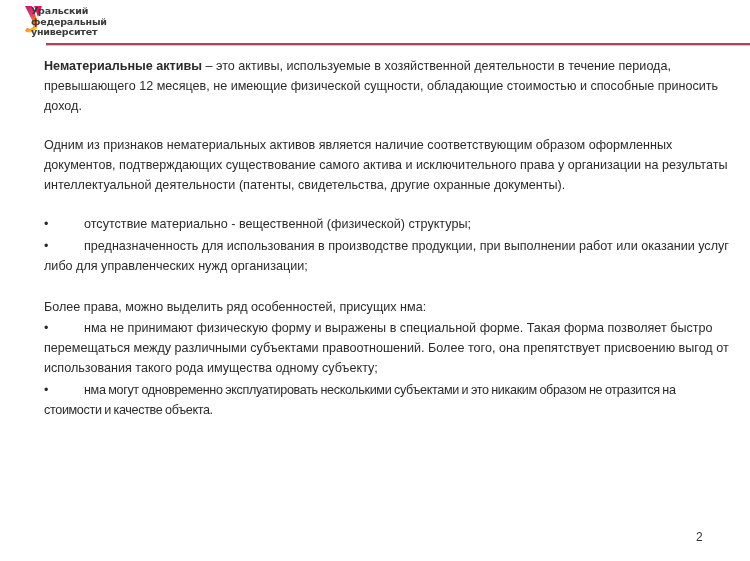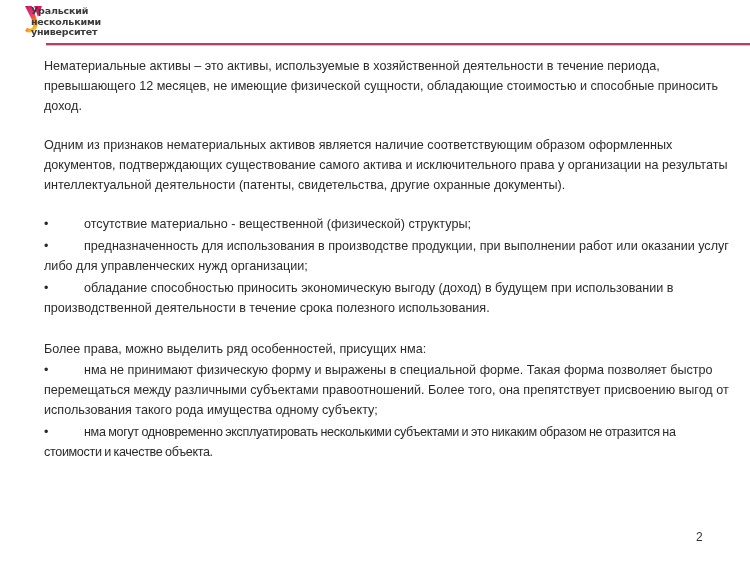--- a/index.html
+++ b/index.html
@@ -48,21 +48,21 @@
       top: 56px;
       width: 690px;
       font-size: 12.6px;
       line-height: 20px;
       color: #2b2b2b;
     }
     .para {
       margin: 0 0 19px 0;
     }
     .para b {
-      font-weight: normal;
+      font-weight: bold;
       margin-top: 48px;
     }
     .list-head {
       margin: 0 0 1px 0;
     }
     .bullet {
       margin: 0 0 2px 0;
       white-space: normal;
     }
     .bullet .dot {
@@ -93,34 +93,33 @@
         <stop offset="0.45" stop-color="#e5397a"></stop>
         <stop offset="0.75" stop-color="#f57c00"></stop>
         <stop offset="1" stop-color="#fbc02d"></stop>
       </linearGradient>
     </defs>
     <path d="M3 2 L10 2 L15 16 Q17 24 12 27 Q7 30 3 27 L5 24 Q9 26 11 23 Q12 20 10 16 Z" fill="url(#lg)"></path>
     <path d="M12 2 L20 2 L16 13 Z" fill="#d81b60"></path>
   </svg>
   <div class="logo-text">
     <div>Уральский</div>
-    <div>несколькими</div>
+    <div>федеральный</div>
     <div>университет</div>
   </div>
   <div class="header-rule"></div>
 
   <div class="content">
     <p class="para"><b>Нематериальные активы</b><span> – это активы, используемые в хозяйственной  деятельности в течение  периода, превышающего  12 месяцев, не имеющие физической сущности, обладающие стоимостью и способные приносить доход.</span></p>
 
     <p class="para">Одним из признаков нематериальных активов является наличие соответствующим образом оформленных документов, подтверждающих существование самого актива и исключительного права у организации на результаты интеллектуальной деятельности (патенты, свидетельства, другие охранные документы).</p>
 
     <div>
       <p class="bullet"><span class="dot">•</span><span>отсутствие материально - вещественной (физической) структуры;</span></p>
       <p class="bullet"><span class="dot">•</span><span>предназначенность для использования в производстве продукции, при выполнении работ или оказании услуг либо для управленческих нужд организации;</span></p>
-      <p class="bullet"><span class="dot">•</span><span>обладание способностью приносить экономическую выгоду (доход) в будущем при использовании в производственной деятельности в течение срока полезного использования.</span></p>
     </div>
 
     <div class="gap"></div>
 
     <div>
       <p class="list-head">Более права, можно выделить ряд особенностей, присущих нма:</p>
       <p class="bullet"><span class="dot">•</span><span>нма не принимают физическую форму и выражены в специальной форме. Такая форма позволяет быстро перемещаться между различными субъектами правоотношений. Более того, она препятствует присвоению выгод от использования такого рода имущества одному субъекту;</span></p>
       <p class="bullet condensed"><span class="dot">•</span><span>нма могут одновременно эксплуатировать несколькими субъектами и это никаким образом не отразится на стоимости и качестве объекта.</span></p>
     </div>
   </div>

